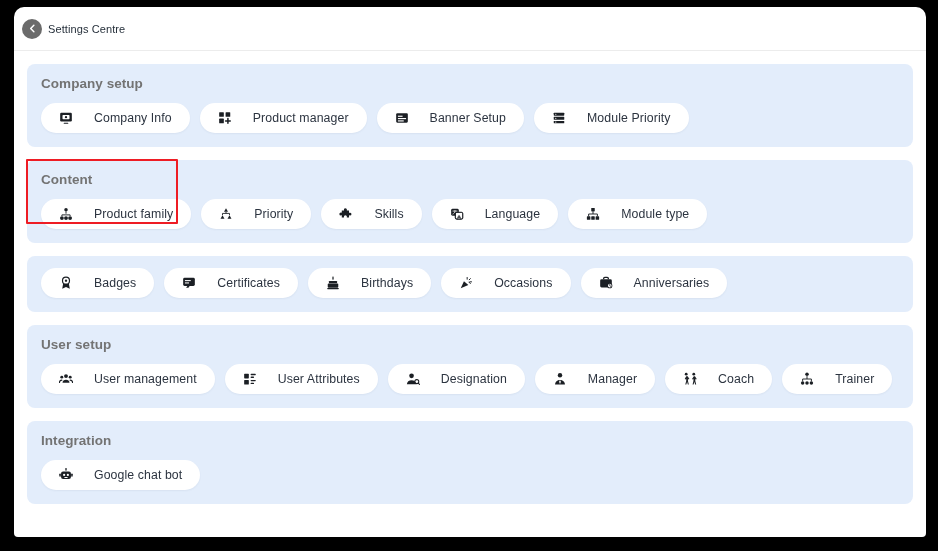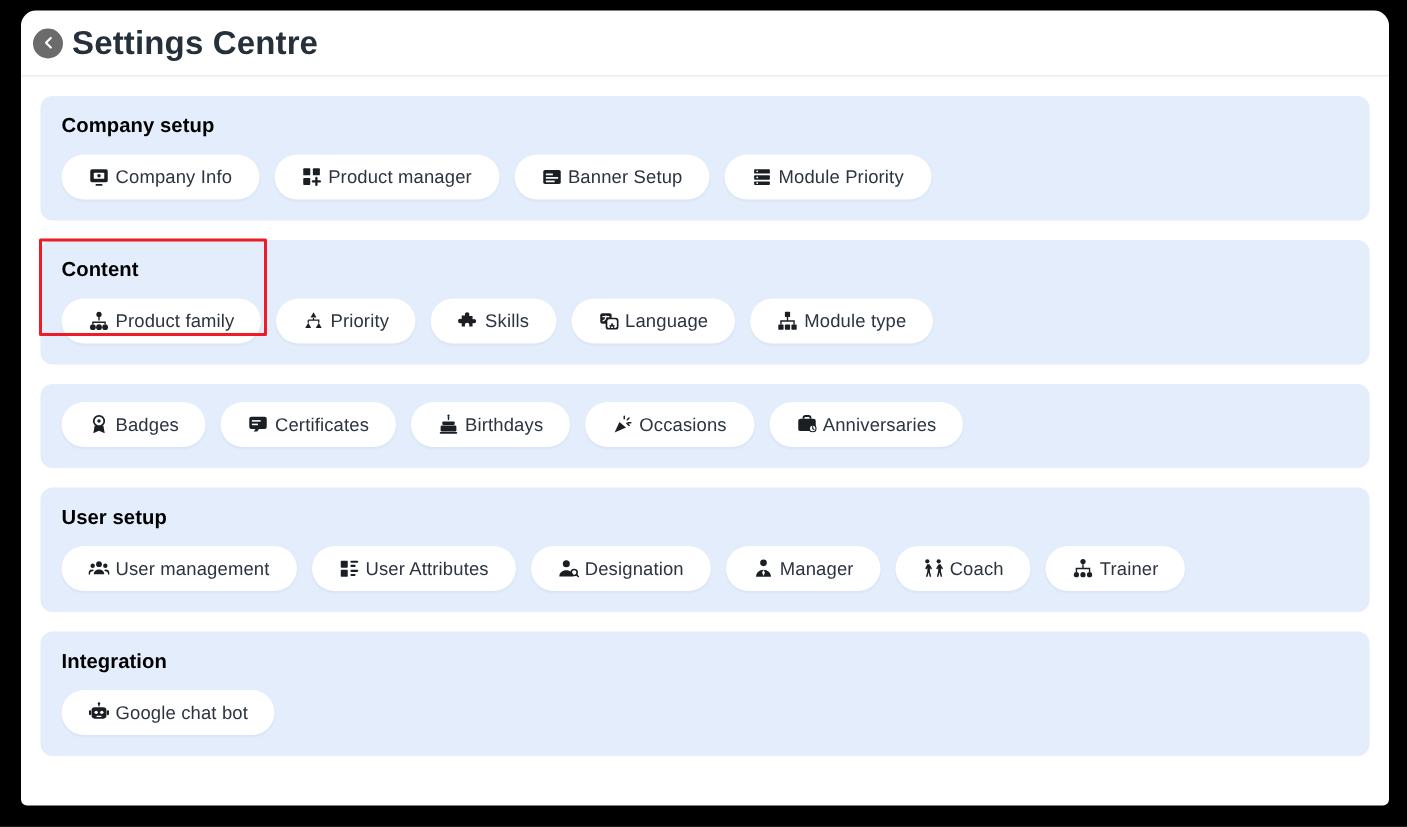--- a/index.html
+++ b/index.html
@@ -36,61 +36,61 @@
   .back-btn {
     width: 20px; height: 20px;
     border-radius: 50%;
     background: #6b6b6b;
     display: flex; align-items: center; justify-content: center;
     flex: 0 0 auto;
     cursor: pointer;
   }
   .back-btn svg { display: block; }
   .page-title {
-    font-size: 22px;
+    font-size: 11px;
     color: #26303b;
     letter-spacing: .1px;
     margin-left: 6px;
-    font-weight: 700;
+    font-weight: 400;
   }
   
   #body {
     position: relative;
     height: 485px;
     padding: 0 13px;
     overflow: hidden;
   }
   .section {
     background: #e3edfb;
     border-radius: 8px;
     margin-top: 13px;
     padding: 12px 14px 14px 14px;
     position: relative;
   }
   .section-title {
     font-size: 13.5px;
-    color: #000000;
+    color: #737373;
     font-weight: 700;
     letter-spacing: .05px;
     margin-bottom: 12px;
   }
   .chip-row {
     display: flex;
     flex-wrap: nowrap;
     gap: 10px;
     align-items: center;
   }
   .chip {
     background: #ffffff;
     border-radius: 999px;
     height: 30px;
     padding: 0 18px;
     display: inline-flex;
     align-items: center;
-    gap: 4px;
+    gap: 21px;
     font-size: 12.3px;
     color: #2c3440;
     white-space: nowrap;
     cursor: pointer;
     box-shadow: 0 1px 2px rgba(40,60,90,0.06);
     letter-spacing: .1px;
   }
   .chip .ico {
     width: 14px; height: 14px;
     display: inline-flex; align-items: center; justify-content: center;

